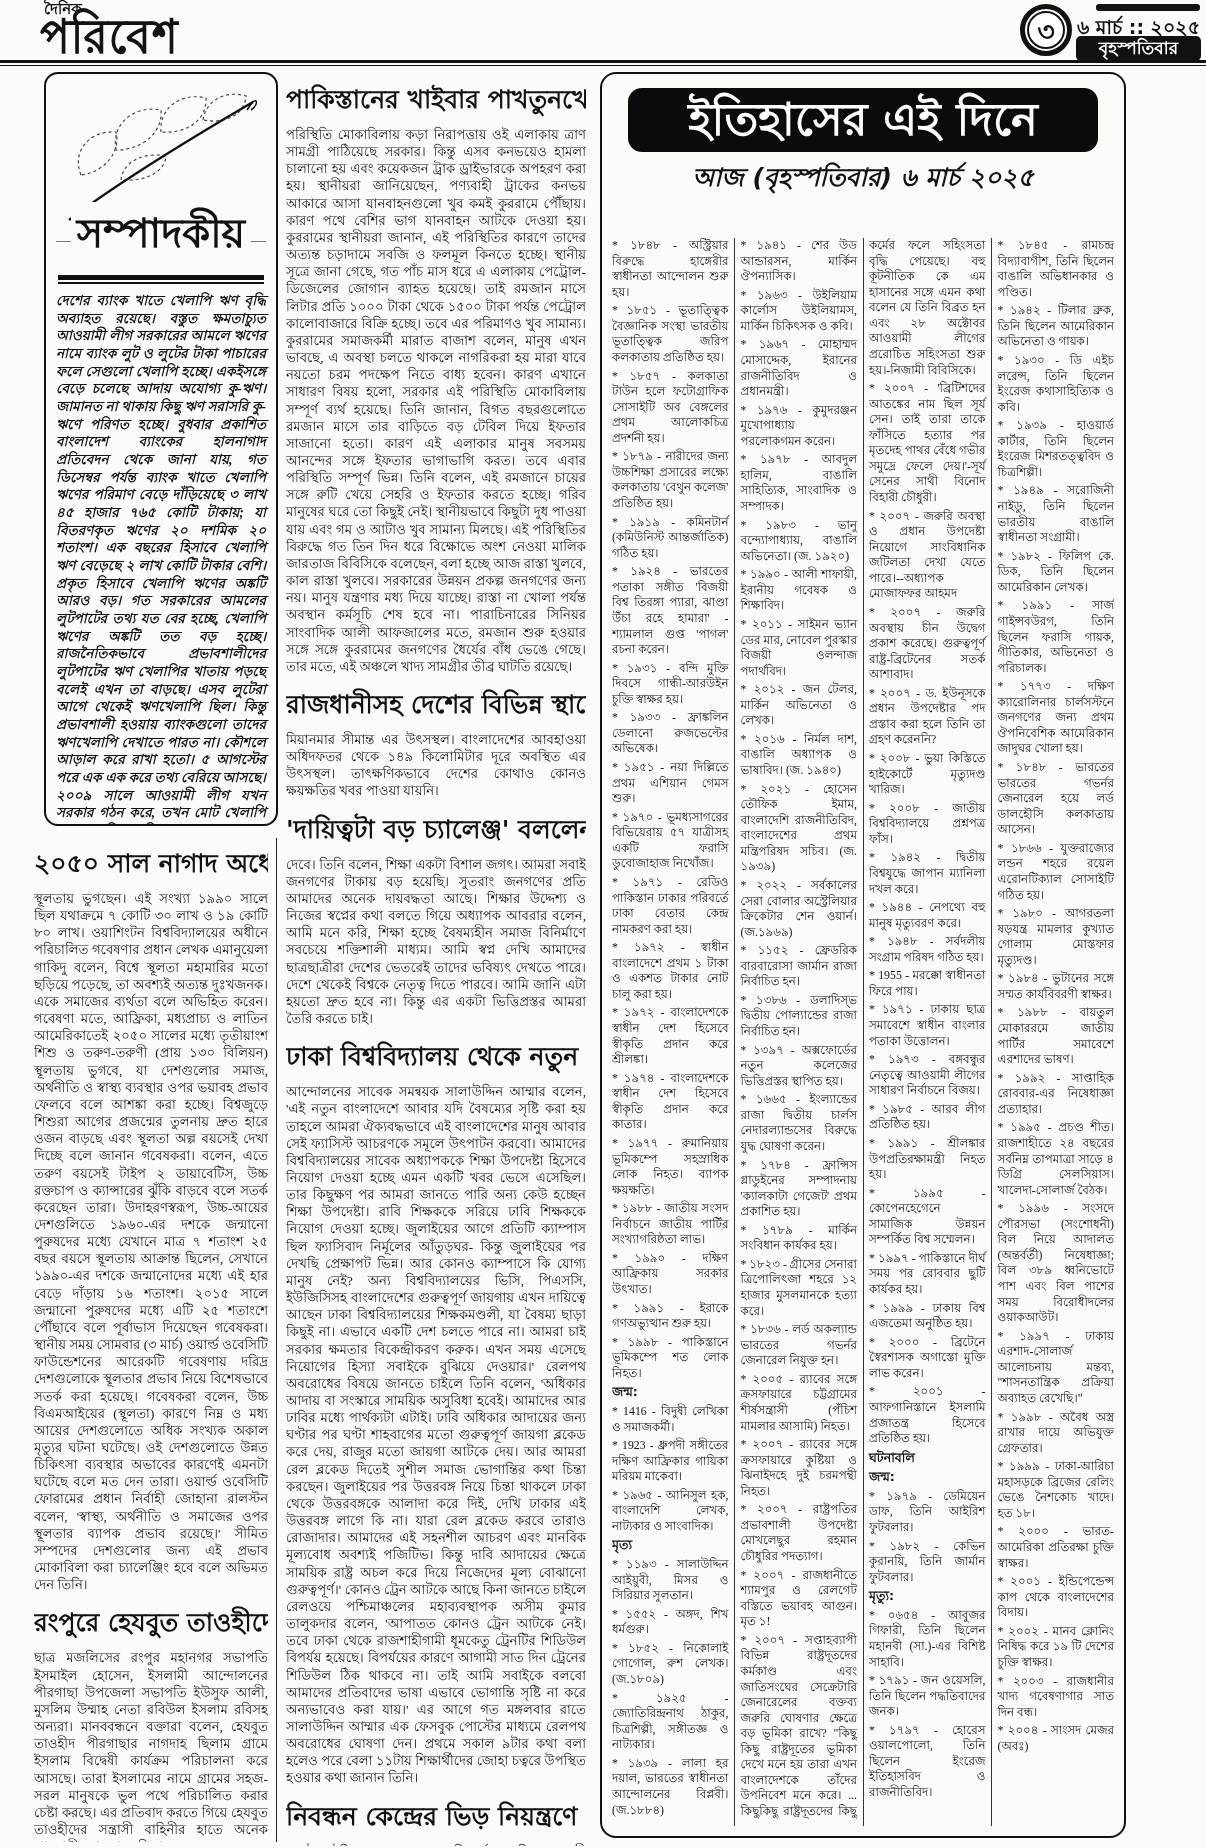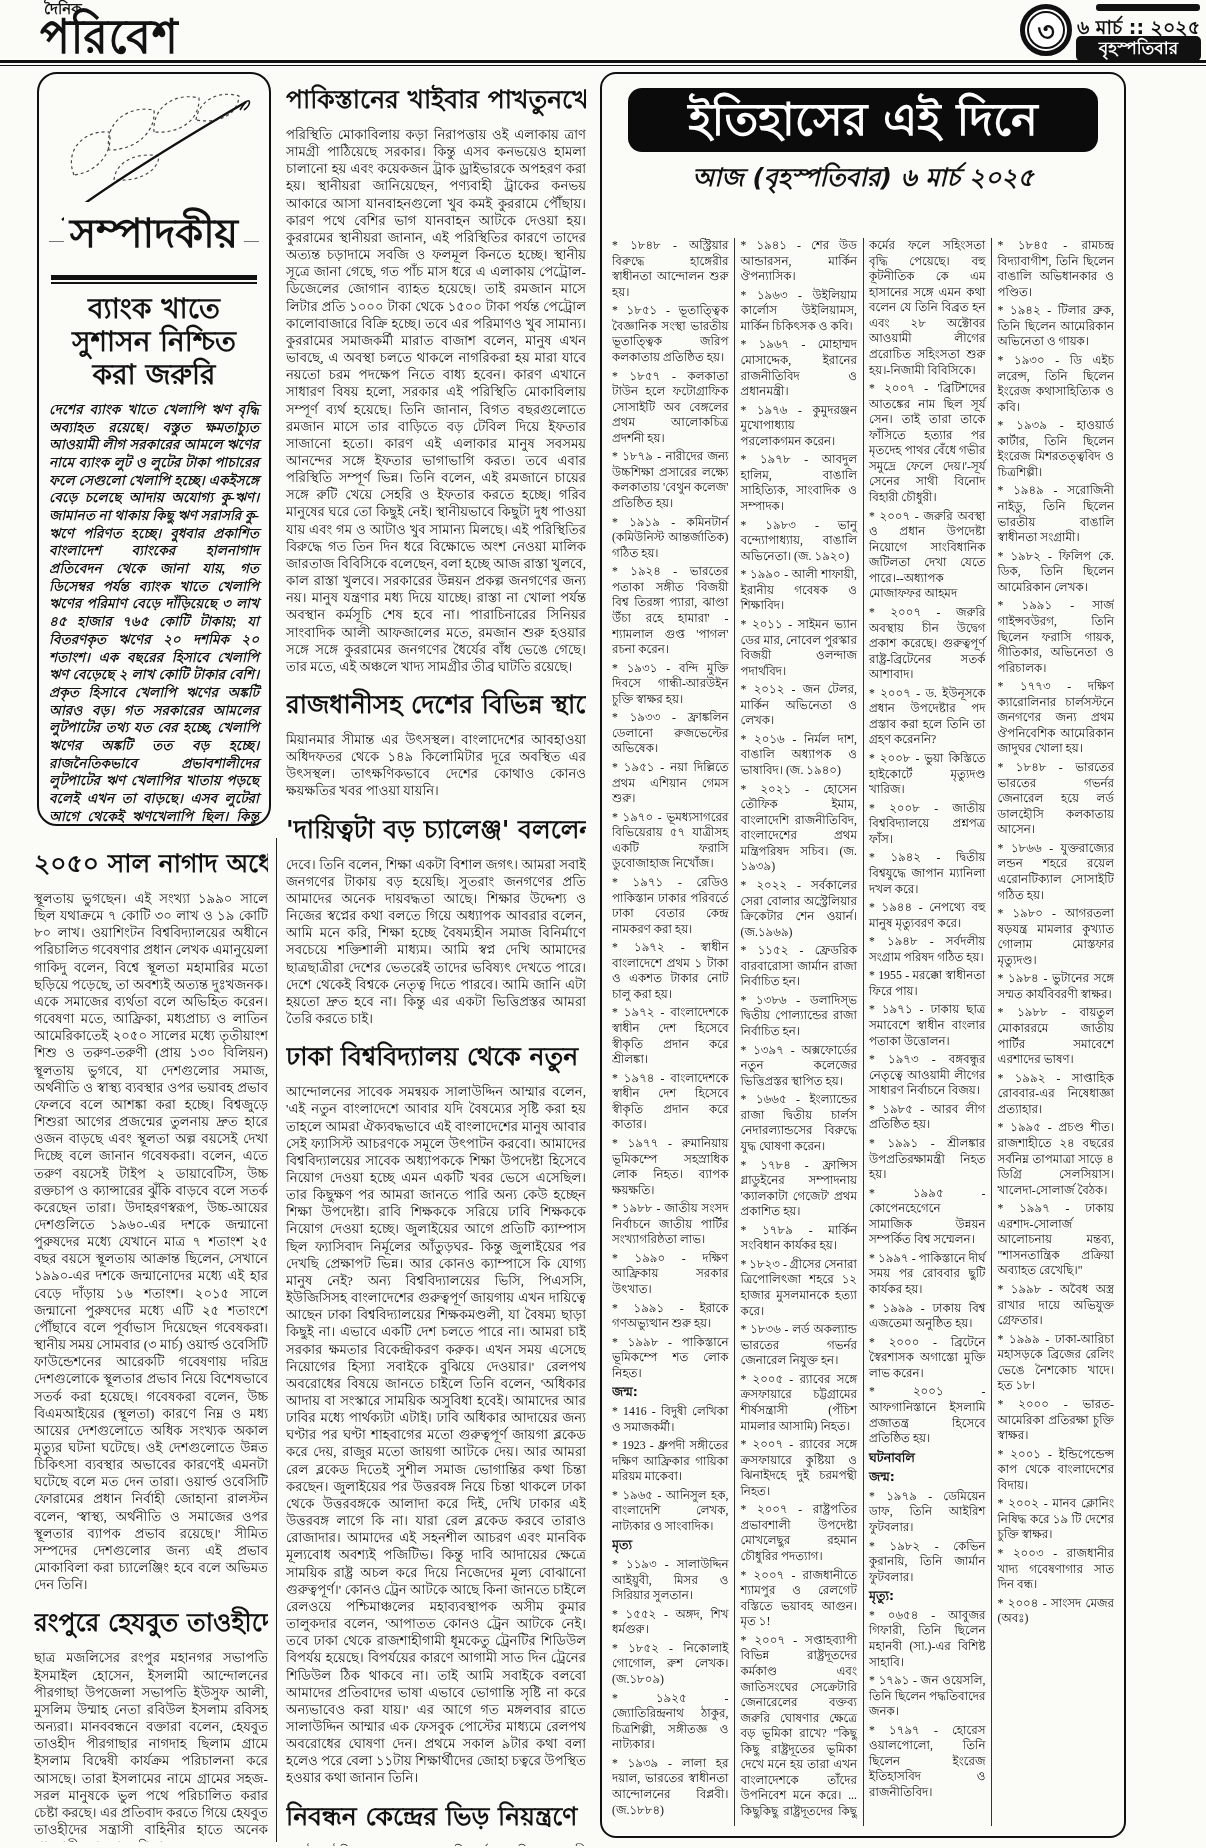--- a/index.html
+++ b/index.html
@@ -17,21 +17,21 @@
              font-family:"DejaVu Sans",sans-serif;font-weight:700;font-size:19px;}
   #day-box{position:absolute;left:1076px;top:36px;width:125px;height:25px;background:#111;border-radius:5px;
            color:#fff;text-align:center;font-family:"DejaVu Sans",sans-serif;font-weight:700;font-size:17px;line-height:25px;}
   #page-circle{position:absolute;left:1020px;top:4px;width:52px;height:52px;border:5px solid #111;border-radius:50%;
                background:#fff;box-sizing:border-box;}
   #page-circle .inner{position:absolute;left:2px;top:2px;right:2px;bottom:2px;border:2px solid #111;border-radius:50%;
                text-align:center;font-family:"DejaVu Sans",sans-serif;font-weight:900;font-size:27px;line-height:38px;}
   
   .colrule{position:absolute;width:1px;background:#222;}
   
-  #edbox{position:absolute;left:37px;top:72px;width:234px;height:754px;border:2.5px solid #111;border-radius:20px;
+  #edbox{position:absolute;left:44px;top:72px;width:234px;height:754px;border:2.5px solid #111;border-radius:14px;
          box-sizing:border-box;padding:6px 10px;overflow:hidden;background:#fbfbf7;}
   #feather{display:block;margin:0 auto;}
   #ed-title-wrap{position:relative;text-align:center;margin-top:-26px;}
   #ed-title-line{position:absolute;left:0;right:0;top:58%;height:1px;background:#777;}
   #ed-title{position:relative;font-family:"DejaVu Sans",sans-serif;font-weight:900;font-size:40px;
             background:#fbfbf7;padding:0 6px;display:inline-block;}
   .dr1{height:5px;background:#111;margin:6px 2px 2px;}
   .dr2{height:2px;background:#111;margin:0 2px 8px;}
   #ed-headline{font-family:"DejaVu Sans",sans-serif;font-weight:900;font-size:28px;line-height:1.18;text-align:center;margin:2px 0 10px;}
   #ed-body{font-size:13.6px;line-height:1.3;font-weight:700;font-style:italic;text-align:justify;}
@@ -85,21 +85,20 @@
       </g>
       <path d="M8 140 C 50 108, 110 70, 192 22" fill="none" stroke="#111" stroke-width="2.4"></path>
       <path d="M186 30 C 190 24, 193 20, 192 22 C 196 18, 198 24, 190 30" fill="none" stroke="#111" stroke-width="1.6"></path>
     </svg>
     <div id="ed-title-wrap">
       <div id="ed-title-line"></div>
       <span id="ed-title">সম্পাদকীয়</span>
     </div>
     <div class="dr1"></div>
     <div class="dr2"></div>
-    <div id="ed-headline">ব্যাংক খাতে সুশাসন নিশ্চিত করা জরুরি</div>
     <div id="ed-body">দেশের ব্যাংক খাতে খেলাপি ঋণ বৃদ্ধি অব্যাহত রয়েছে। বস্তুত ক্ষমতাচ্যুত আওয়ামী লীগ সরকারের আমলে ঋণের নামে ব্যাংক লুট ও লুটের টাকা পাচারের ফলে সেগুলো খেলাপি হচ্ছে। একইসঙ্গে বেড়ে চলেছে আদায় অযোগ্য কু-ঋণ। জামানত না থাকায় কিছু ঋণ সরাসরি কু-ঋণে পরিণত হচ্ছে। বুধবার প্রকাশিত বাংলাদেশ ব্যাংকের হালনাগাদ প্রতিবেদন থেকে জানা যায়, গত ডিসেম্বর পর্যন্ত ব্যাংক খাতে খেলাপি ঋণের পরিমাণ বেড়ে দাঁড়িয়েছে ৩ লাখ ৪৫ হাজার ৭৬৫ কোটি টাকায়; যা বিতরণকৃত ঋণের ২০ দশমিক ২০ শতাংশ। এক বছরের হিসাবে খেলাপি ঋণ বেড়েছে ২ লাখ কোটি টাকার বেশি। প্রকৃত হিসাবে খেলাপি ঋণের অঙ্কটি আরও বড়। গত সরকারের আমলের লুটপাটের তথ্য যত বের হচ্ছে, খেলাপি ঋণের অঙ্কটি তত বড় হচ্ছে। রাজনৈতিকভাবে প্রভাবশালীদের লুটপাটের ঋণ খেলাপির খাতায় পড়ছে বলেই এখন তা বাড়ছে। এসব লুটেরা আগে থেকেই ঋণখেলাপি ছিল। কিন্তু প্রভাবশালী হওয়ায় ব্যাংকগুলো তাদের ঋণখেলাপি দেখাতে পারত না। কৌশলে আড়াল করে রাখা হতো। ৫ আগস্টের পরে এক এক করে তথ্য বেরিয়ে আসছে। ২০০৯ সালে আওয়ামী লীগ যখন সরকার গঠন করে, তখন মোট খেলাপি ঋণের পরিমাণ ছিল ২২ হাজার ৪৮১ কোটি টাকা। এরপর থেকে খেলাপি ঋণের পরিমাণ বেড়েই চলেছে। এখন যেসব ঋণ খেলাপি হচ্ছে, সেগুলোর সবই গত সরকারের আমলে বিতরণ করা। গত ১৫ বছরে ব্যাংক খাতে খেলাপি ঋণ বেড়েছে ৩ লাখ ২৩ হাজার ২৮৪ কোটি টাকা। বৈশ্বিকভাবে বিভিন্ন ব্যাংক দুর্বল ব্যাংকের এলসি গ্রহণ করতে চায় না। তখন তৃতীয় কোনো ব্যাংকের গ্যারান্টি দিতে হয়। এতে ওই ব্যাংককে গ্যারান্টি ফি হিসেবে বাড়তি অর্থ পরিশোধ করতে হয়। এতে আমদানি খরচ বেড়ে যায়। খেলাপি ঋণ বৃদ্ধির কারণে সার্বিকভাবে ব্যাংক খাতে ঝুঁকির মাত্রা বাড়ছে। অন্তর্বর্তী সরকারের আমলে কেন্দ্রীয় ব্যাংক বেশকিছু পদক্ষেপ নেওয়ায় ব্যাংক খাত থেকে লুটপাট ও অর্থ পাচার বন্ধ হয়েছে। তবে যেহেতু খেলাপি ঋণ ব্যাংক খাতে দুরারোগ্য ব্যাধির রূপ নিয়েছে, সেহেতু এ খাতে স্বাভাবিক অবস্থা ফিরিয়ে আনতে হলে যত দ্রুত সম্ভব যথাযথ পদক্ষেপ নিতে হবে। খেলাপি ঋণ আদায়ের পদক্ষেপ নেওয়ার পাশাপাশি ব্যাংক খাতে সুশাসন নিশ্চিত করার পদক্ষেপ নেওয়াও জরুরি।</div>
   </div>
 
   <div id="leftcol">
 
       <div class="article">
         <h2>২০৫০ সাল নাগাদ অর্ধেক মানুষ স্থূল</h2>
         <p>স্থূলতায় ভুগছেন। এই সংখ্যা ১৯৯০ সালে ছিল যথাক্রমে ৭ কোটি ৩০ লাখ ও ১৯ কোটি ৮০ লাখ। ওয়াশিংটন বিশ্ববিদ্যালয়ের অধীনে পরিচালিত গবেষণার প্রধান লেখক এমানুয়েলা গাকিদু বলেন, বিশ্বে স্থূলতা মহামারির মতো ছড়িয়ে পড়েছে, তা অবশ্যই অত্যন্ত দুঃখজনক। একে সমাজের ব্যর্থতা বলে অভিহিত করেন। গবেষণা মতে, আফ্রিকা, মধ্যপ্রাচ্য ও লাতিন আমেরিকাতেই ২০৫০ সালের মধ্যে তৃতীয়াংশ শিশু ও তরুণ-তরুণী (প্রায় ১৩০ বিলিয়ন) স্থূলতায় ভুগবে, যা দেশগুলোর সমাজ, অর্থনীতি ও স্বাস্থ্য ব্যবস্থার ওপর ভয়াবহ প্রভাব ফেলবে বলে আশঙ্কা করা হচ্ছে। বিশ্বজুড়ে শিশুরা আগের প্রজন্মের তুলনায় দ্রুত হারে ওজন বাড়ছে এবং স্থূলতা অল্প বয়সেই দেখা দিচ্ছে বলে জানান গবেষকরা। বলেন, এতে তরুণ বয়সেই টাইপ ২ ডায়াবেটিস, উচ্চ রক্তচাপ ও ক্যান্সারের ঝুঁকি বাড়বে বলে সতর্ক করেছেন তারা। উদাহরণস্বরূপ, উচ্চ-আয়ের দেশগুলিতে ১৯৬০-এর দশকে জন্মানো পুরুষদের মধ্যে যেখানে মাত্র ৭ শতাংশ ২৫ বছর বয়সে স্থূলতায় আক্রান্ত ছিলেন, সেখানে ১৯৯০-এর দশকে জন্মানোদের মধ্যে এই হার বেড়ে দাঁড়ায় ১৬ শতাংশ। ২০১৫ সালে জন্মানো পুরুষদের মধ্যে এটি ২৫ শতাংশে পৌঁছাবে বলে পূর্বাভাস দিয়েছেন গবেষকরা। স্থানীয় সময় সোমবার (৩ মার্চ) ওয়ার্ল্ড ওবেসিটি ফাউন্ডেশনের আরেকটি গবেষণায় দরিদ্র দেশগুলোকে স্থূলতার প্রভাব নিয়ে বিশেষভাবে সতর্ক করা হয়েছে। গবেষকরা বলেন, উচ্চ বিএমআইয়ের (স্থূলতা) কারণে নিম্ন ও মধ্য আয়ের দেশগুলোতে অধিক সংখ্যক অকাল মৃত্যুর ঘটনা ঘটেছে। ওই দেশগুলোতে উন্নত চিকিৎসা ব্যবস্থার অভাবের কারণেই এমনটা ঘটেছে বলে মত দেন তারা। ওয়ার্ল্ড ওবেসিটি ফোরামের প্রধান নির্বাহী জোহানা রালস্টন বলেন, 'স্বাস্থ্য, অর্থনীতি ও সমাজের ওপর স্থূলতার ব্যাপক প্রভাব রয়েছে।' সীমিত সম্পদের দেশগুলোর জন্য এই প্রভাব মোকাবিলা করা চ্যালেঞ্জিং হবে বলে অভিমত দেন তিনি।</p>
       </div>
 
@@ -330,20 +329,21 @@
         <div class="h-entry k-e">১৯৮০ - আগরতলা ষড়যন্ত্র মামলার কুখ্যাত গোলাম মোস্তফার মৃত্যুদণ্ড।</div>
 
         <div class="h-entry k-e">১৯৮৪ - ভুটানের সঙ্গে সম্মত কার্যবিবরণী স্বাক্ষর।</div>
 
         <div class="h-entry k-e">১৯৮৮ - বায়তুল মোকাররমে জাতীয় পার্টির সমাবেশে এরশাদের ভাষণ।</div>
 
         <div class="h-entry k-e">১৯৯২ - সাপ্তাহিক রোববার-এর নিষেধাজ্ঞা প্রত্যাহার।</div>
 
         <div class="h-entry k-e">১৯৯৫ - প্রচণ্ড শীত। রাজশাহীতে ২৪ বছরের সর্বনিম্ন তাপমাত্রা সাড়ে ৪ ডিগ্রি সেলসিয়াস। খালেদা-সোলার্জ বৈঠক।</div>
 
+        <div class="h-entry k-e">১৯৯৬ - সংসদে পৌরসভা (সংশোধনী) বিল নিয়ে আদালত (অন্তর্বর্তী) নিষেধাজ্ঞা; বিল ৩৮৯ ধ্বনিভোটে পাশ এবং বিল পাশের সময় বিরোধীদলের ওয়াকআউট।</div>
 
         <div class="h-entry k-e">১৯৯৭ - ঢাকায় এরশাদ-সোলার্জ আলোচনায় মন্তব্য, "শাসনতান্ত্রিক প্রক্রিয়া অব্যাহত রেখেছি।"</div>
 
         <div class="h-entry k-e">১৯৯৮ - অবৈধ অস্ত্র রাখার দায়ে অভিযুক্ত গ্রেফতার।</div>
 
         <div class="h-entry k-e">১৯৯৯ - ঢাকা-আরিচা মহাসড়কে ব্রিজের রেলিং ভেঙে নৈশকোচ খাদে। হত ১৮।</div>
 
         <div class="h-entry k-e">২০০০ - ভারত-আমেরিকা প্রতিরক্ষা চুক্তি স্বাক্ষর।</div>
 
         <div class="h-entry k-e">২০০১ - ইন্ডিপেন্ডেন্স কাপ থেকে বাংলাদেশের বিদায়।</div>

